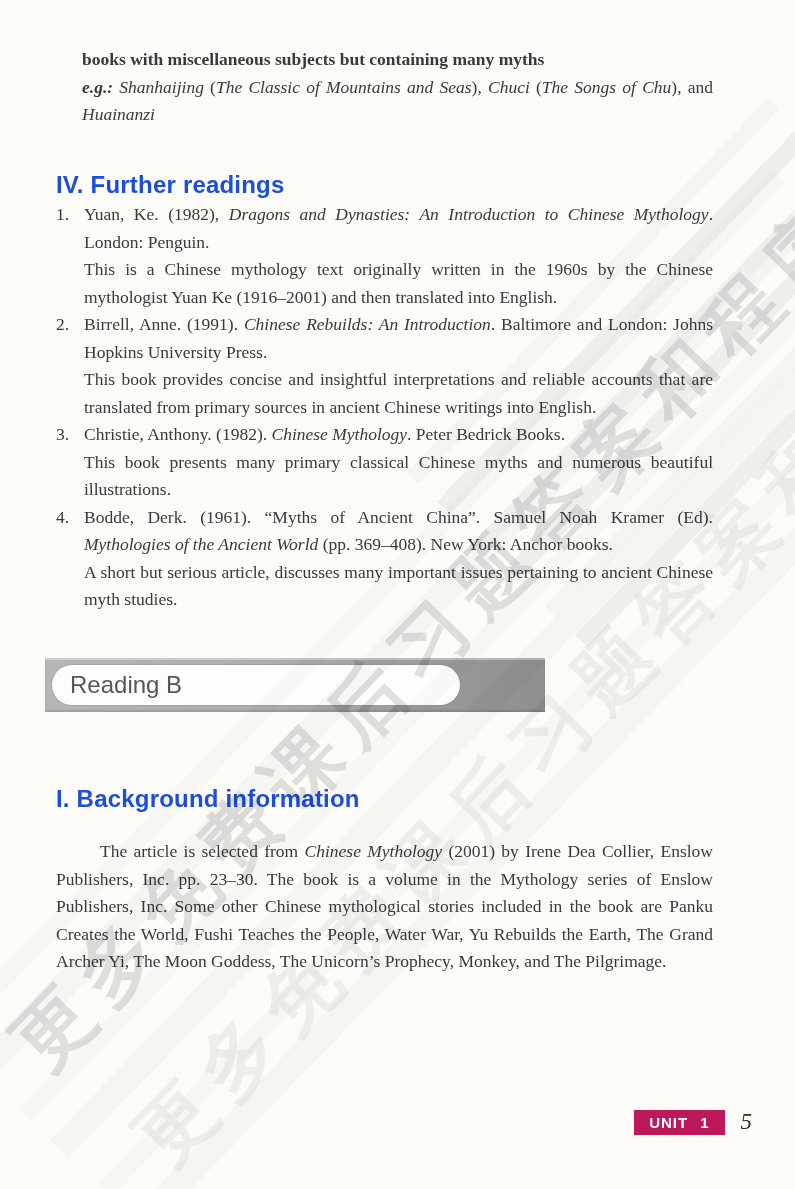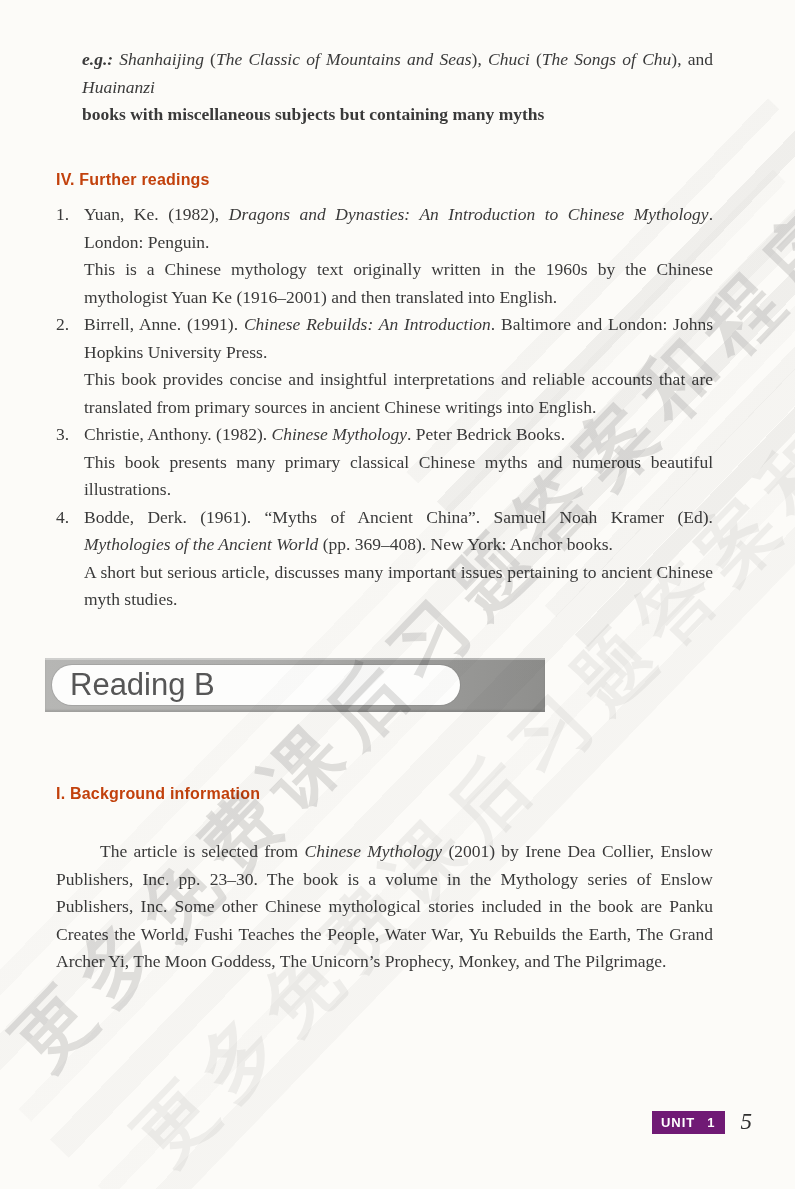--- a/index.html
+++ b/index.html
@@ -37,21 +37,21 @@
   .content-abs{position:absolute;z-index:2;}
   .serif-body{font-size:17.5px;line-height:27.5px;text-align:justify;}
   .seg-i{font-style:italic;}
   .seg-b{font-weight:bold;}
   .seg-bi{font-weight:bold;font-style:italic;}
 
   .top-fragment{left:82px;top:46px;width:631px;}
 
   .sec-heading{
     font-family:"Liberation Sans",sans-serif;font-weight:bold;
-    font-size:16px;color:#c2410c;letter-spacing:.2px;
+    font-size:24px;color:#1d4ed8;letter-spacing:.2px;
   }
   .h-iv{left:56px;top:171px;}
   .h-i{left:56px;top:785px;text-align:right;}
 
   .ref-list{left:56px;top:201px;width:657px;}
   .ref-item{display:flex;}
   .ref-num{width:28px;flex:0 0 28px;font-size:17.5px;line-height:27.5px;}
   .ref-body{flex:1;}
   .ref-body p{margin:0;}
 
@@ -59,58 +59,58 @@
     left:45px;top:658px;width:500px;height:54px;
     background:linear-gradient(90deg,#b6b6b4 0%,#adadab 45%,#9b9b99 75%,#8f8f8d 100%);
     box-shadow:inset 0 2px 0 rgba(255,255,255,.35), inset 0 -2px 2px rgba(0,0,0,.12);
   }
   .banner-pill{
     position:absolute;left:7px;top:7px;width:408px;height:40px;
     background:#fdfdfc;border-radius:21px;
     box-shadow:0 0 0 1px rgba(120,120,120,.25);
   }
   .banner-label{
-    font-family:"Liberation Sans",sans-serif;font-size:31px;color:#565656;
+    font-family:"Liberation Sans",sans-serif;font-size:24px;color:#565656;
     line-height:40px;padding-left:18px;display:block;
   }
   .reading-title{
     left:56px;top:727px;width:657px;
     font-family:"Liberation Sans",sans-serif;font-size:25px;color:#3c3c3c;
   }
   .reading-title .t-bold{font-weight:bold;}
   .reading-title .t-by{font-style:italic;font-weight:normal;color:#4a4a4a;}
 
   .bg-para{left:56px;top:838px;width:657px;text-indent:44px;}
 
   .footer{
     left:0;top:1106px;width:752px;height:32px;
     display:flex;justify-content:flex-end;align-items:center;gap:16px;
   }
   .unit-badge{
-    background:#701a75;color:#fff;
-    font-family:"Liberation Sans",sans-serif;font-weight:bold;font-size:13px;
-    letter-spacing:1px;padding:4px 9px;display:flex;gap:12px;align-items:center;
+    background:#be185d;color:#fff;
+    font-family:"Liberation Sans",sans-serif;font-weight:bold;font-size:15px;
+    letter-spacing:1px;padding:4px 15px;display:flex;gap:12px;align-items:center;
   }
   .page-num{font-style:italic;font-size:23px;color:#2f2f2f;font-family:"Liberation Serif",serif;}
 </style>
 </head>
 <body>
 
 <div class="page">
 
   <div class="wm-layer">
     <div class="wm-streaks"></div>
     <div class="wm-corner"></div>
     <div class="wm-band main">更多免费课后习题答案和程序</div>
     <div class="wm-band echo">更多免费课后习题答案和程序</div>
   </div>
 
   <div class="content-abs top-fragment serif-body">
+    <p style="margin:0;"><span class="seg-b">books with miscellaneous subjects but containing many myths</span></p>
     <p style="margin:0;"><span class="seg-bi">e.g.: </span><span class="seg-i">Shanhaijing</span><span> (</span><span class="seg-i">The Classic of Mountains and Seas</span><span>), </span><span class="seg-i">Chuci</span><span> (</span><span class="seg-i">The Songs of Chu</span><span>), and </span><span class="seg-i">Huainanzi</span></p>
-    <p style="margin:0;"><span class="seg-b">books with miscellaneous subjects but containing many myths</span></p>
   </div>
 
   <div class="content-abs sec-heading h-iv">IV. Further readings</div>
 
   <div class="content-abs ref-list serif-body">
 
     <div class="ref-item">
       <div class="ref-num">1.</div>
       <div class="ref-body">
         <p><span>Yuan, Ke. (1982), </span><span class="seg-i">Dragons and Dynasties: An Introduction to Chinese Mythology</span><span>. London: Penguin.</span></p>

